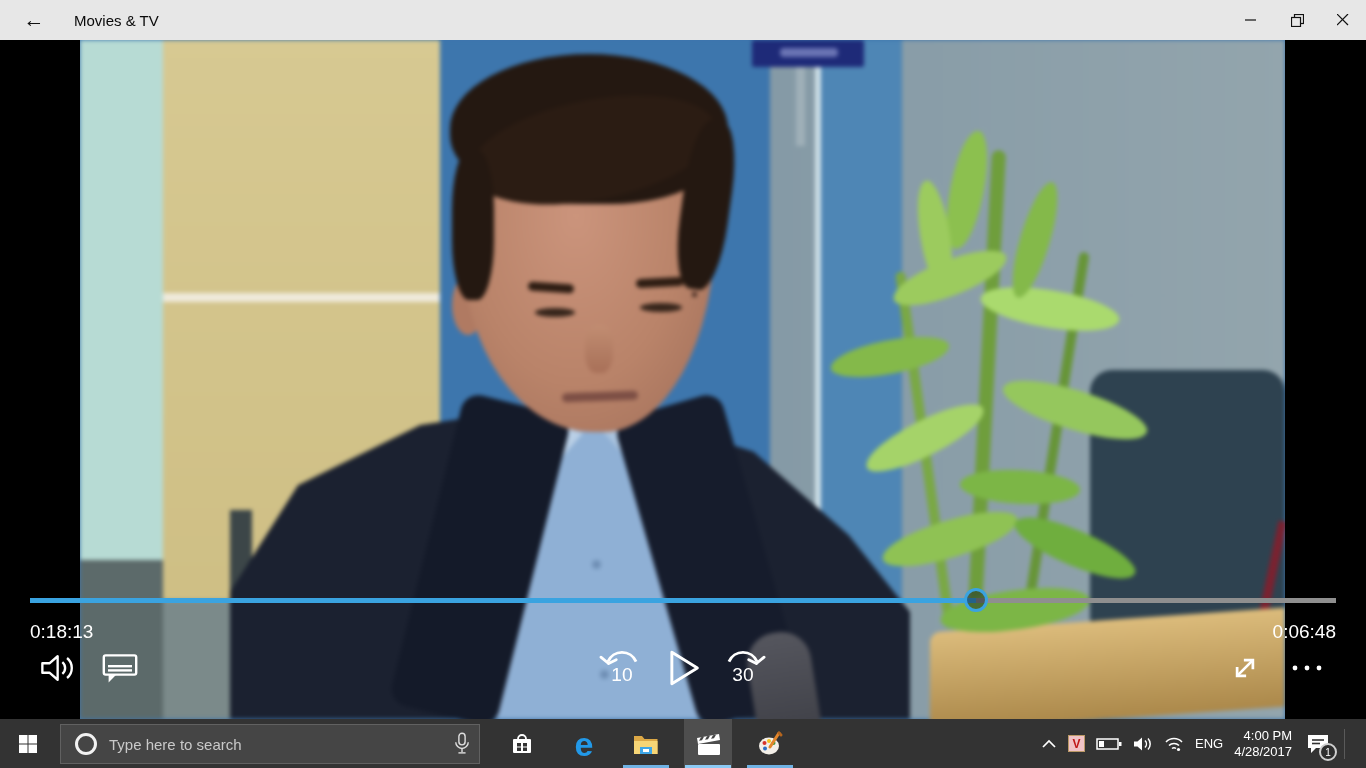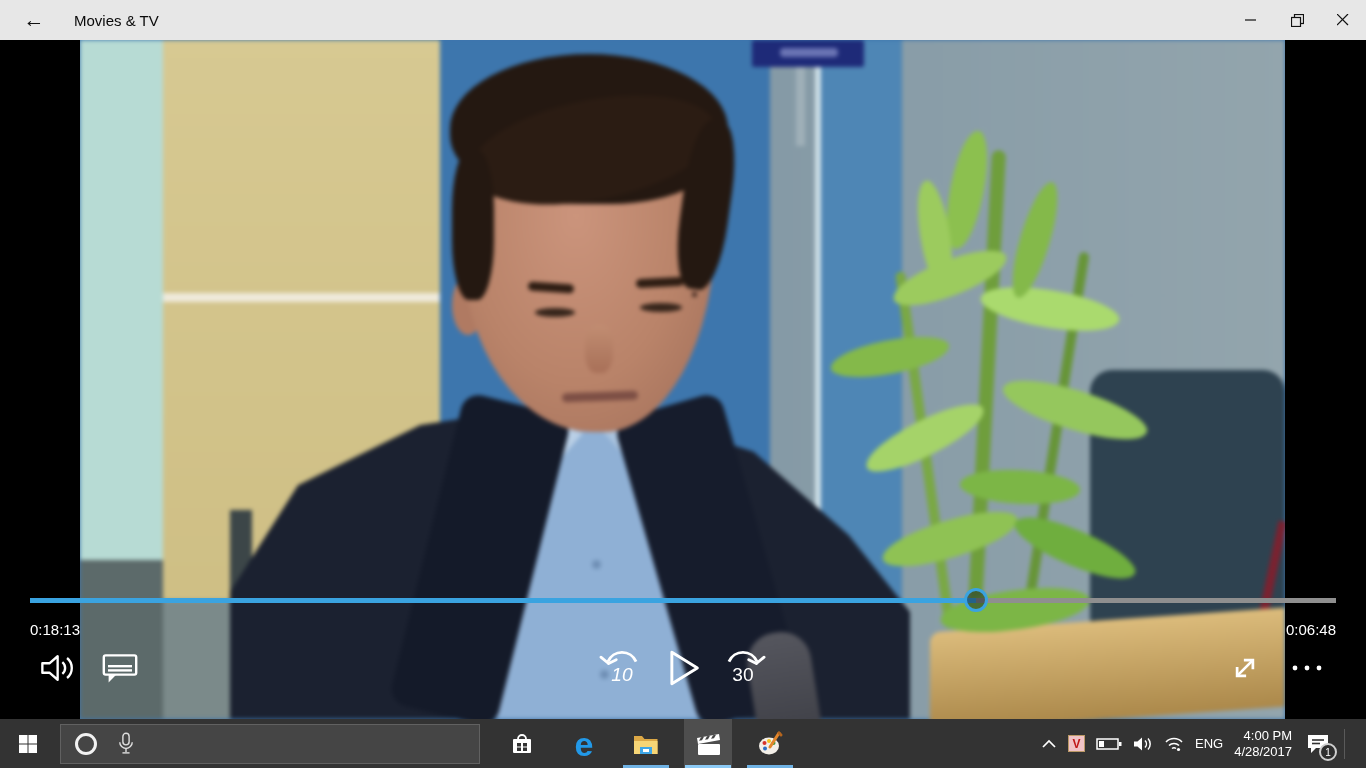--- a/index.html
+++ b/index.html
@@ -31,21 +31,21 @@
   
   #controls { position:absolute; left:0; top:0; width:1366px; height:679px;
               z-index:20; pointer-events:none; }
   #controls .hit { pointer-events:auto; }
   #seek-track { position:absolute; left:30px; top:558px; width:1306px; height:5px;
                 background:#8f8f8f; cursor:pointer; }
   #seek-progress { position:absolute; left:0; top:0; height:5px; background:#3aa3e0; }
   #seek-thumb { position:absolute; top:-10px; width:24px; height:24px;
                 border-radius:50%; border:3px solid #3aa3e0;
                 background:rgba(10,20,30,.45); cursor:pointer; }
-  .time { position:absolute; top:581px; color:#fff; font-size:15px; }
+  .time { position:absolute; top:581px; color:#fff; font-size:19px; }
   .pbtn { position:absolute; top:600px; width:56px; height:56px; display:flex;
           align-items:center; justify-content:center; cursor:pointer; }
   .pbtn svg { overflow:visible; }
 
   
   #taskbar { position:absolute; left:0; top:719px; width:1366px; height:49px;
              background:#333333; z-index:50; }
   #start-btn { position:absolute; left:0; top:0; width:56px; height:49px;
                display:flex; align-items:center; justify-content:center; cursor:pointer; }
   #search-box { position:absolute; left:60px; top:5px; width:420px; height:40px;
@@ -190,21 +190,21 @@
     </div>
     <div class="pbtn hit" style="left:92px;">
       <svg width="36" height="34" viewBox="0 0 30 28">
         <rect x="1.5" y="3.5" width="27" height="16" rx="1.5" fill="none" stroke="#fff" stroke-width="2"></rect>
         <line x1="5" y1="12.5" x2="25" y2="12.5" stroke="#fff" stroke-width="2"></line>
         <line x1="5" y1="16" x2="25" y2="16" stroke="#fff" stroke-width="2"></line>
         <path d="M5.5,19.5 L5.5,26 L12,19.5 Z" fill="#fff"></path>
       </svg>
     </div>
 
-    <div class="pbtn hit" style="left:594px;font-style:italic;">
+    <div class="pbtn hit" style="left:594px;">
       <svg width="46" height="46" viewBox="0 0 36 36">
         <path d="M7,13 A12,12 0 0 1 29,13" fill="none" stroke="#fff" stroke-width="2.2"></path>
         <path d="M7.5,14.5 L1.5,9.5 M7.5,14.5 L13.5,11.5" fill="none" stroke="#fff" stroke-width="2.2" stroke-linecap="round"></path>
         <text x="18" y="28" text-anchor="middle" fill="#fff" font-size="15">10</text>
       </svg>
     </div>
     <div class="pbtn hit" style="left:656px;">
       <svg width="34" height="40" viewBox="0 0 28 32">
         <path d="M4,3 L25,16 L4,29 Z" fill="none" stroke="#fff" stroke-width="2.4" stroke-linejoin="round"></path>
       </svg>
@@ -239,20 +239,21 @@
     <svg width="20" height="20" viewBox="0 0 20 20">
       <rect x="1" y="1" width="8.5" height="8.5" fill="#fff"></rect>
         <rect x="10.5" y="1" width="8.5" height="8.5" fill="#fff"></rect>
       <rect x="1" y="10.5" width="8.5" height="8.5" fill="#fff"></rect>
         <rect x="10.5" y="10.5" width="8.5" height="8.5" fill="#fff"></rect>
     </svg>
   </div>
 
   <div id="search-box">
     <div id="cortana-ring"></div>
+    <div id="search-ph">Type here to search</div>
     <div id="mic-btn">
       <svg width="16" height="24" viewBox="0 0 18 26">
         <rect x="5.5" y="1" width="7" height="13" rx="3.5" fill="none" stroke="#ddd" stroke-width="1.6"></rect>
         <path d="M2,11 a7,7 0 0 0 14,0" fill="none" stroke="#ddd" stroke-width="1.6"></path>
         <line x1="9" y1="18" x2="9" y2="22" stroke="#ddd" stroke-width="1.6"></line>
         <line x1="5" y1="23" x2="13" y2="23" stroke="#ddd" stroke-width="1.6"></line>
       </svg>
     </div>
   </div>
 

